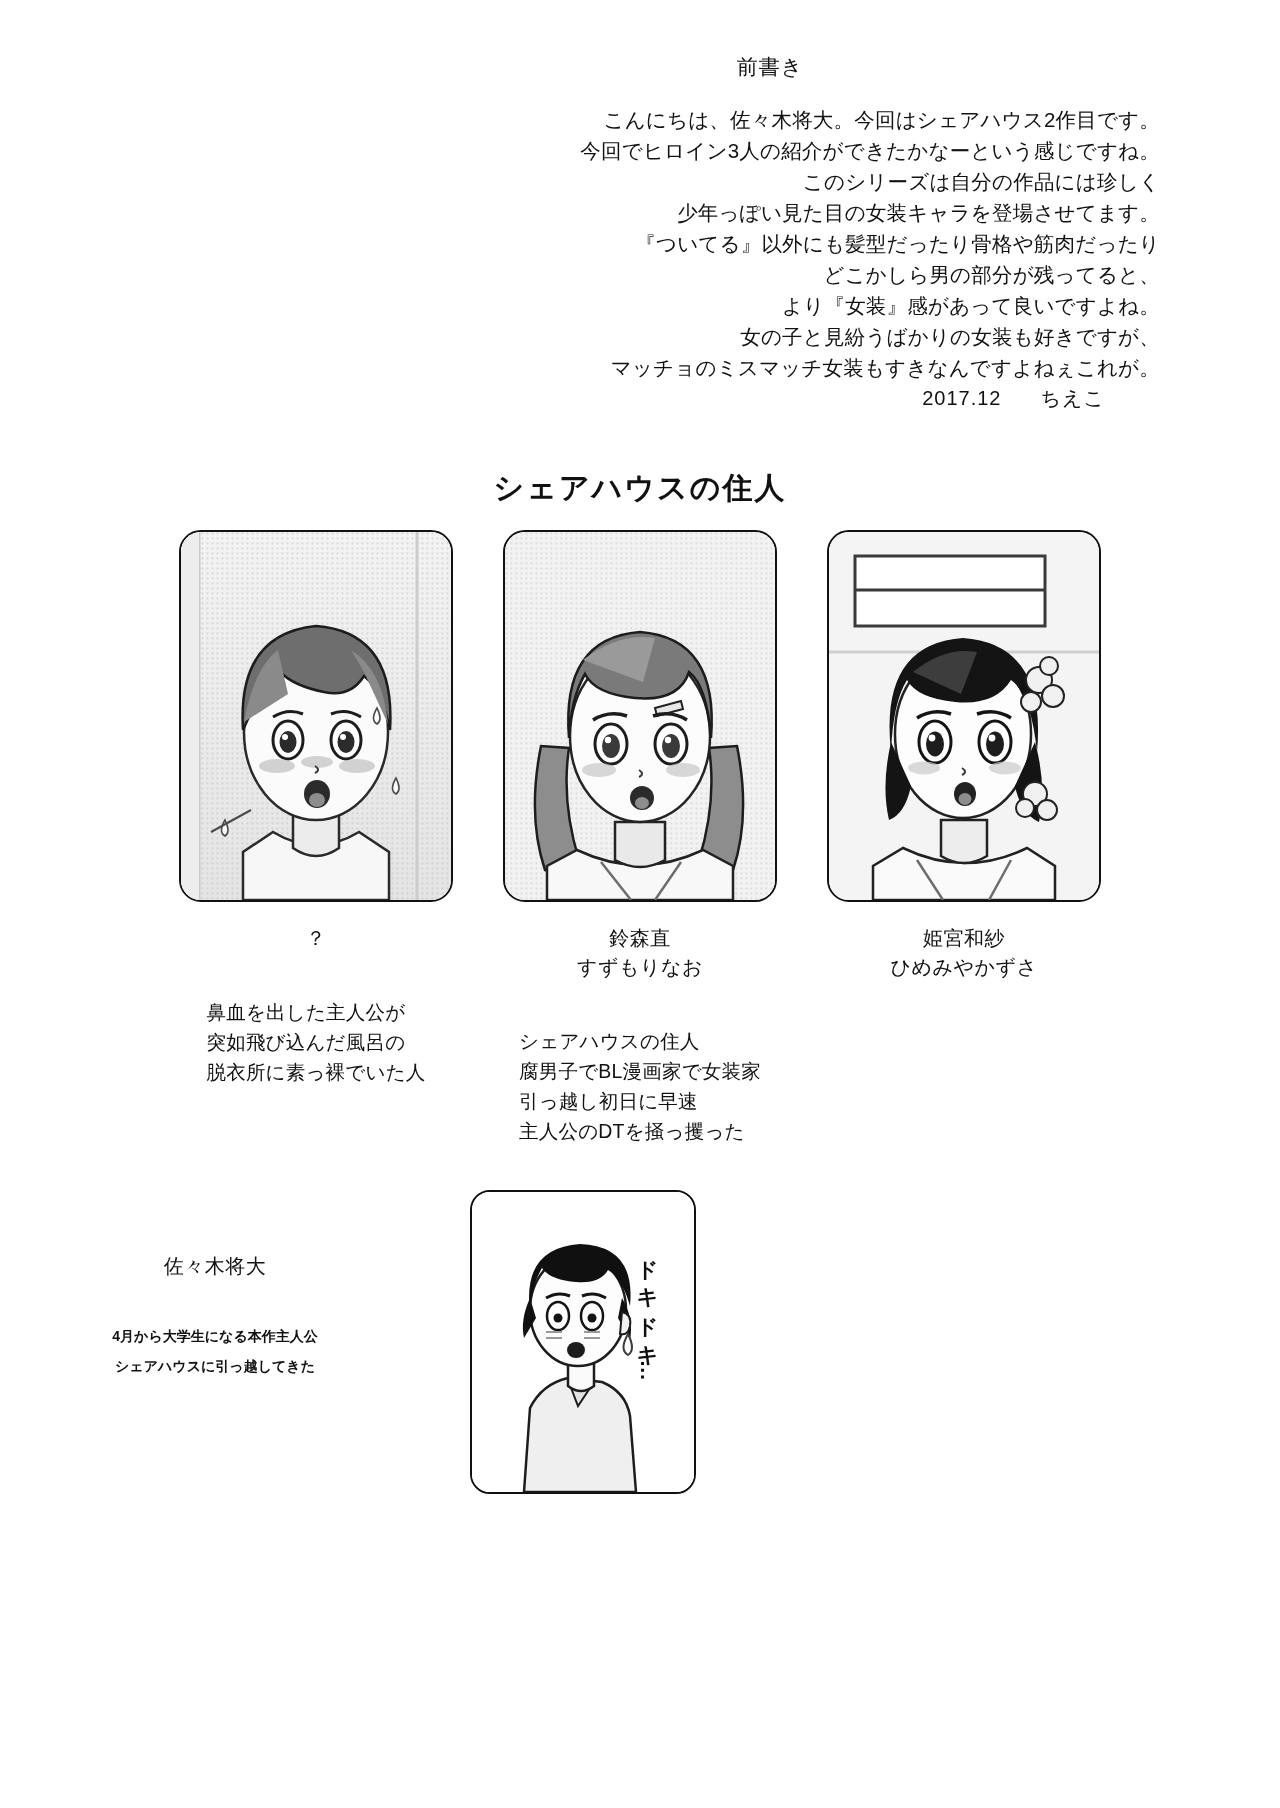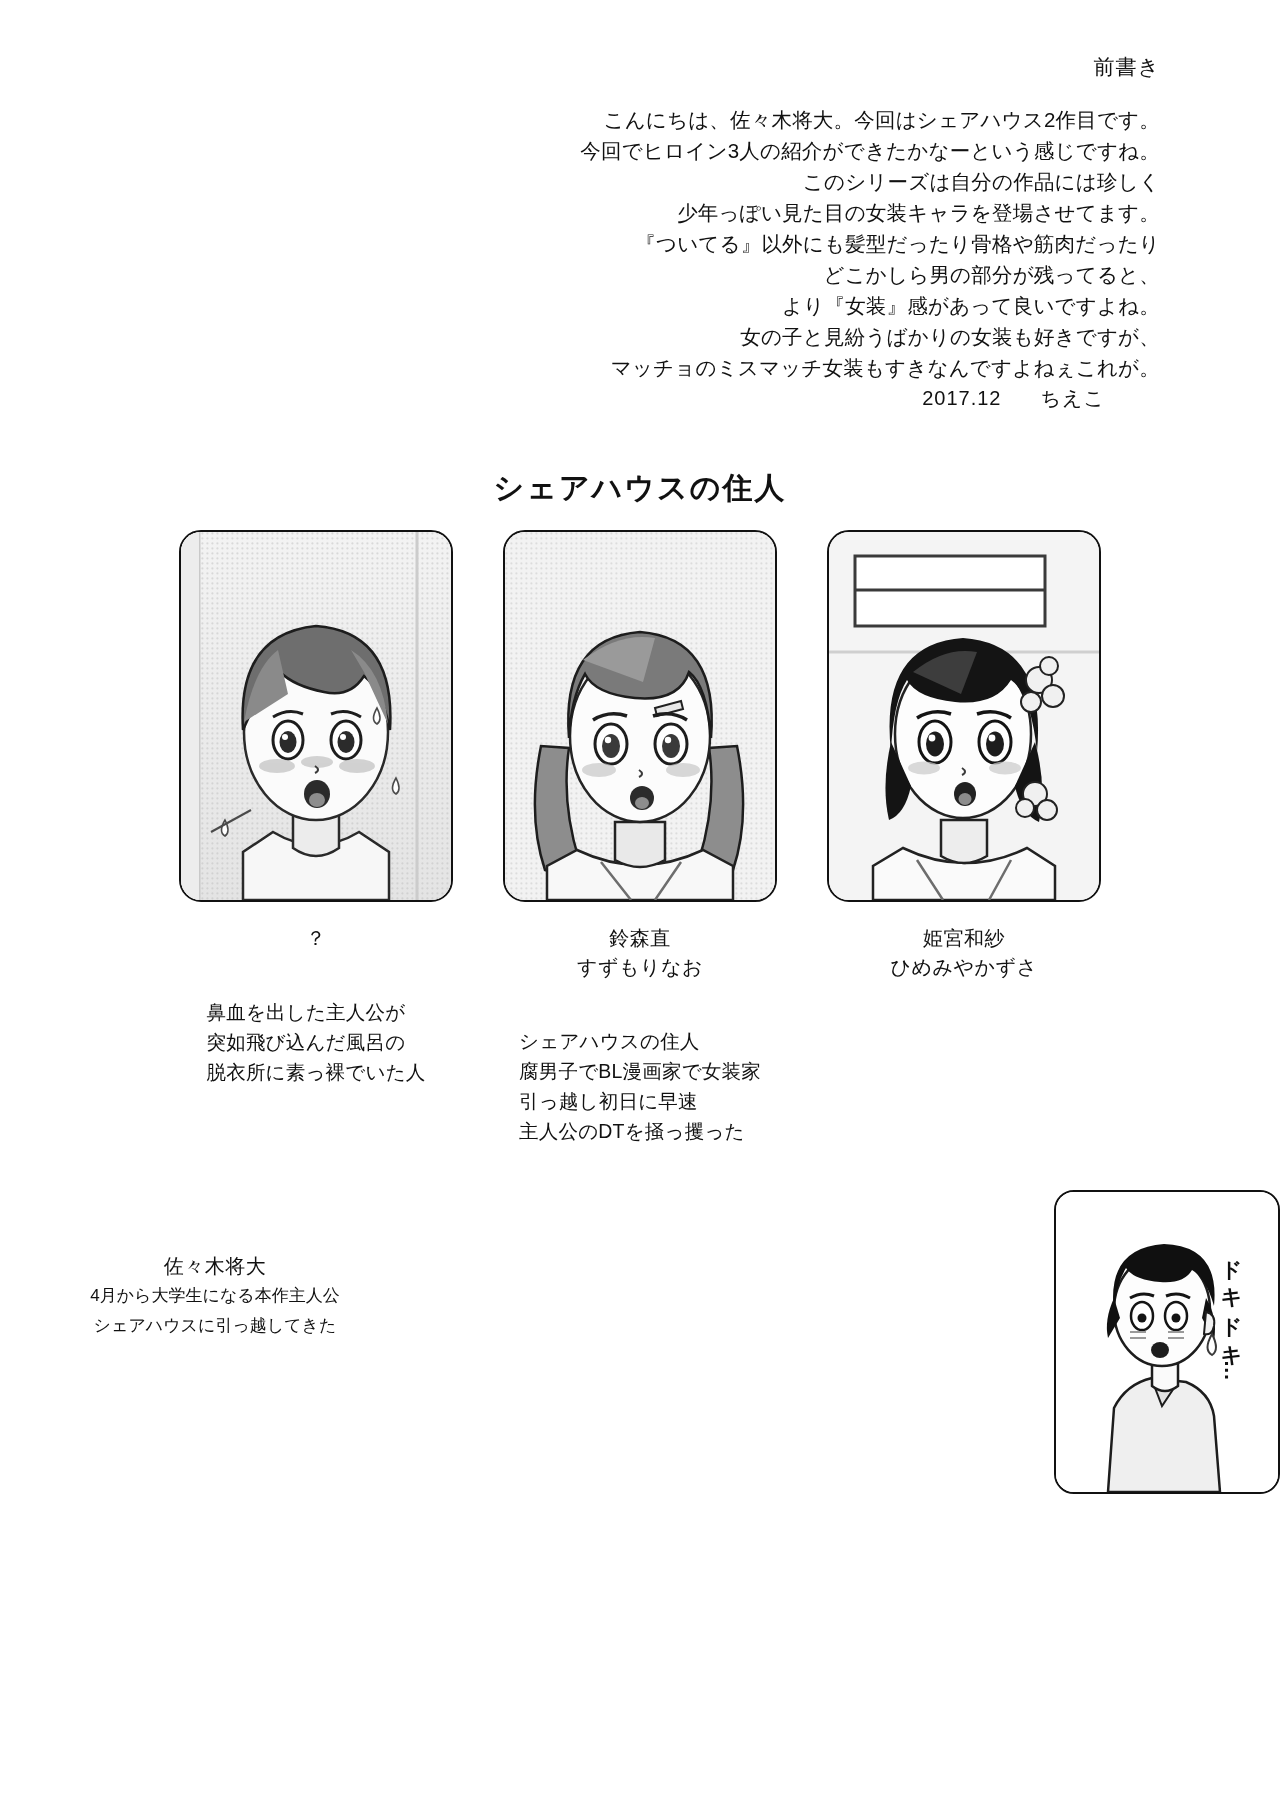--- a/index.html
+++ b/index.html
@@ -23,20 +23,21 @@
     left: 380px;
     width: 780px;
     text-align: right;
   }
   .preface-title {
     font-size: 21px;
     line-height: 30px;
     font-weight: 400;
     letter-spacing: 1px;
     margin-bottom: 22px;
+    text-align: center;
   }
   .preface-body p {
     margin: 0;
     font-size: 20.5px;
     line-height: 31px;
     letter-spacing: 0.2px;
     white-space: nowrap;
   }
   .preface-sign {
     font-size: 20px;
@@ -103,38 +104,40 @@
     white-space: nowrap;
   }
 
   
   .protagonist {
     position: absolute;
     top: 1190px;
     left: 0;
     width: 1280px;
     display: flex;
-    justify-content: space-between;
+    justify-content: flex-start;
     align-items: flex-start;
     gap: 40px;
   }
   .prot-text {
     width: 430px;
     text-align: center;
     padding-top: 62px;
   }
   .prot-names {
     font-size: 20px;
     line-height: 29px;
     letter-spacing: 0.5px;
   }
   .prot-desc {
-    font-size: 17px;
+    margin-top: 40px;
+    font-size: 14px;
     line-height: 30px;
     white-space: nowrap;
+    font-weight: bold;
   }
   .prot-portrait {
     width: 222px;
     height: 300px;
     border: 2px solid #111;
     border-radius: 20px;
     overflow: hidden;
     background: #fff;
   }
   .prot-portrait svg { display: block; width: 100%; height: 100%; }

